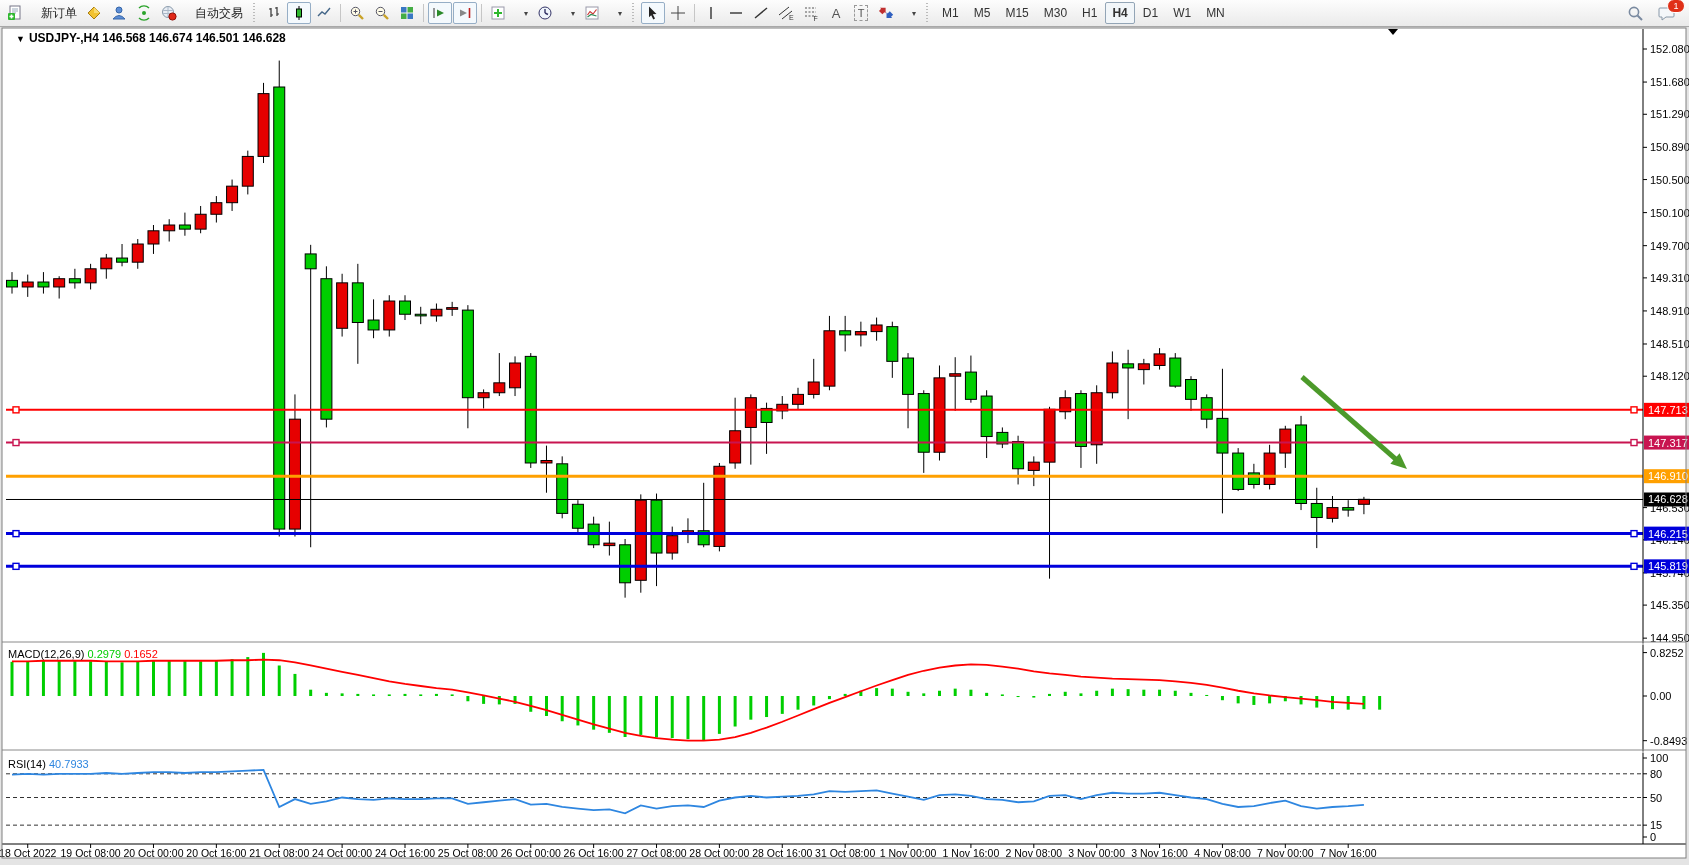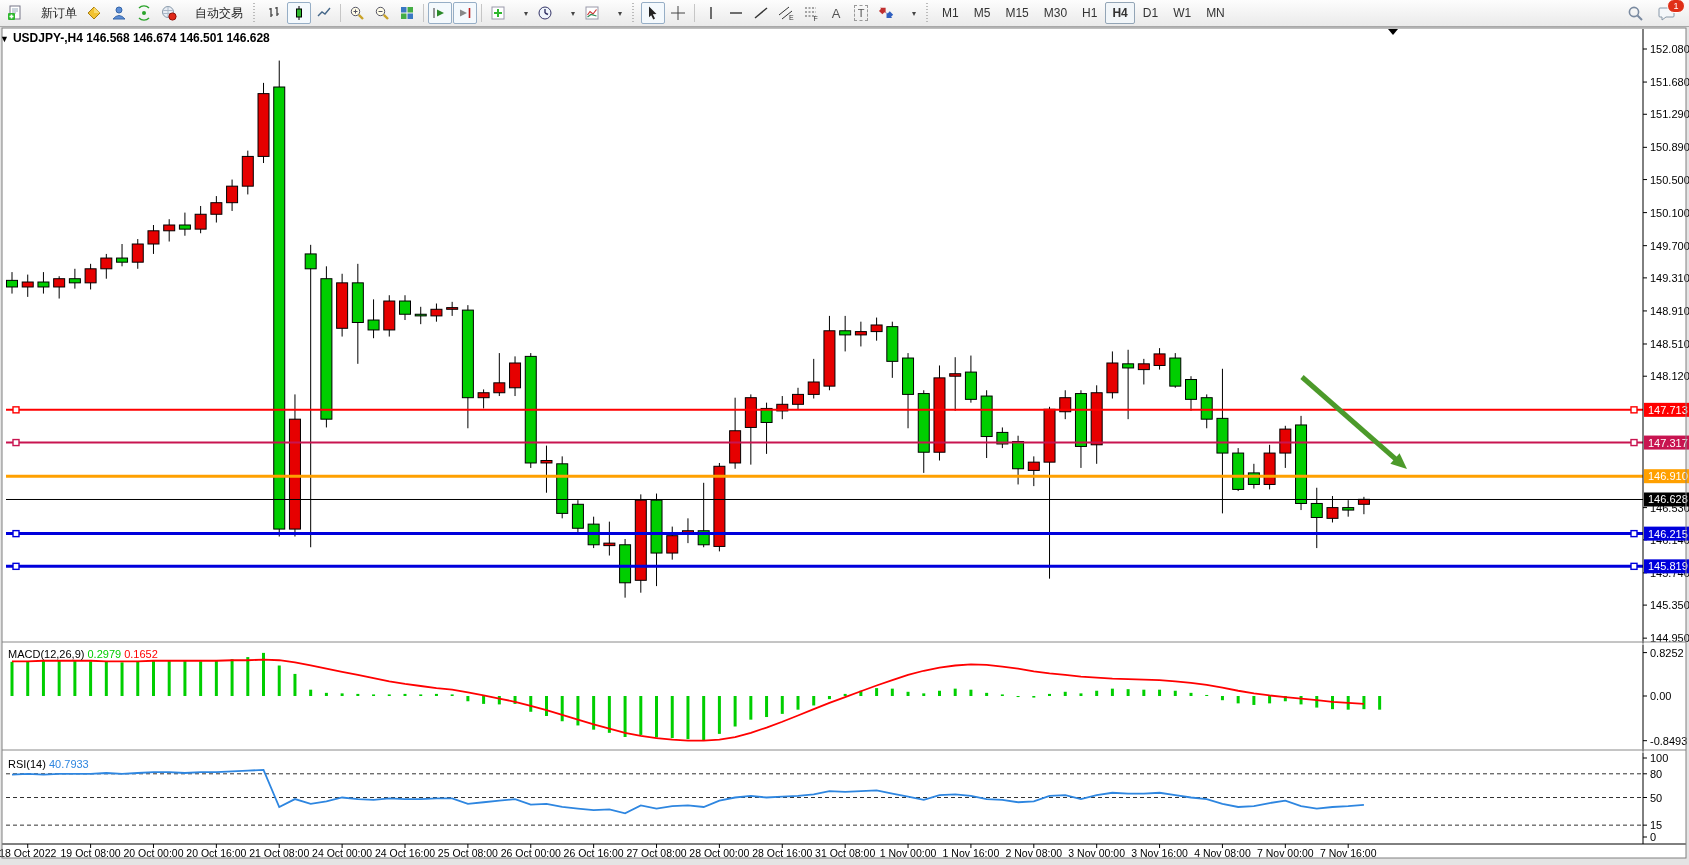--- a/index.html
+++ b/index.html
@@ -18,21 +18,21 @@
     display:flex;align-items:center;}
   .tf-btn.active{background:#f2f6f9;border-color:#93a5b6;font-weight:bold;}
   .right-tools{margin-left:auto;display:flex;align-items:center;gap:6px;padding-right:6px;}
   .chat-wrap{position:relative;}
   .chat-badge{position:absolute;top:-4px;right:-6px;background:#e03018;color:#fff;font-size:9px;
     min-width:12px;height:12px;border-radius:7px;display:flex;align-items:center;justify-content:center;
     padding:0 2px;border:1px solid #fff;}
   svg text{font-family:"Liberation Sans",sans-serif;}
   .chart-wrap{position:relative;width:1689px;height:839px;}
   #chart-svg{display:block;}
-  .chart-title{position:absolute;left:0;top:4px;font-size:12px;font-weight:bold;color:#000;z-index:3;}
+  .chart-title{position:absolute;left:16px;top:4px;font-size:12px;font-weight:bold;color:#000;z-index:3;}
   .chart-title .caret{font-size:9px;margin-right:4px;font-weight:normal;}
 </style>
 </head>
 <body>
 
 <div class="toolbar">
   <div class="tbtn">
     <svg width="16" height="16">
       <rect x="3" y="1" width="10" height="13" fill="#fff" stroke="#778"></rect>
       <line x1="5" y1="4" x2="11" y2="4" stroke="#9ab"></line>

